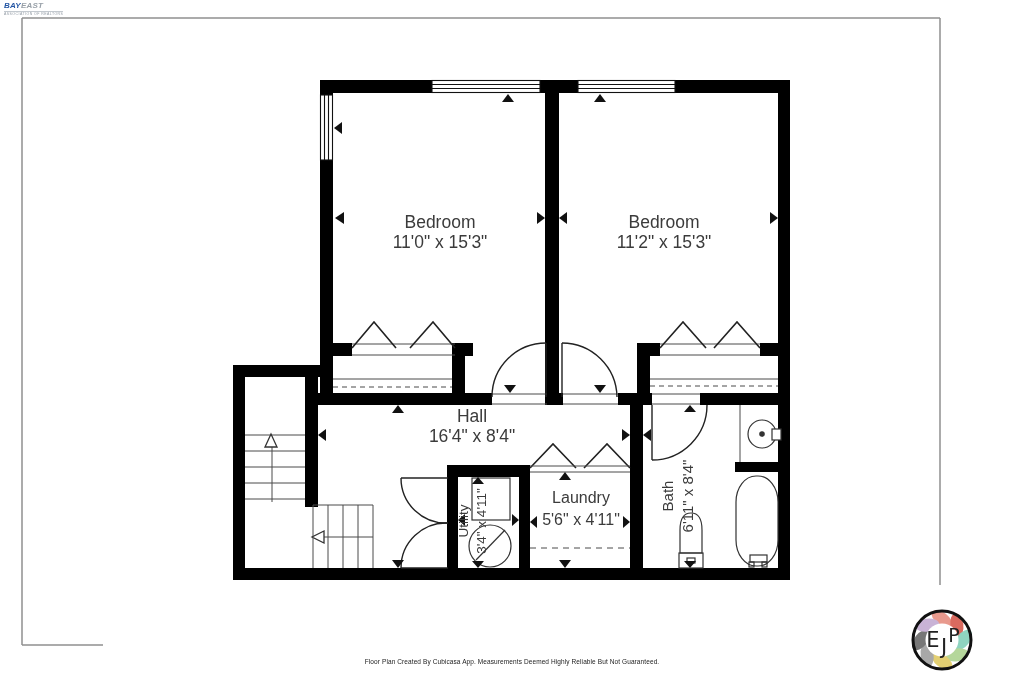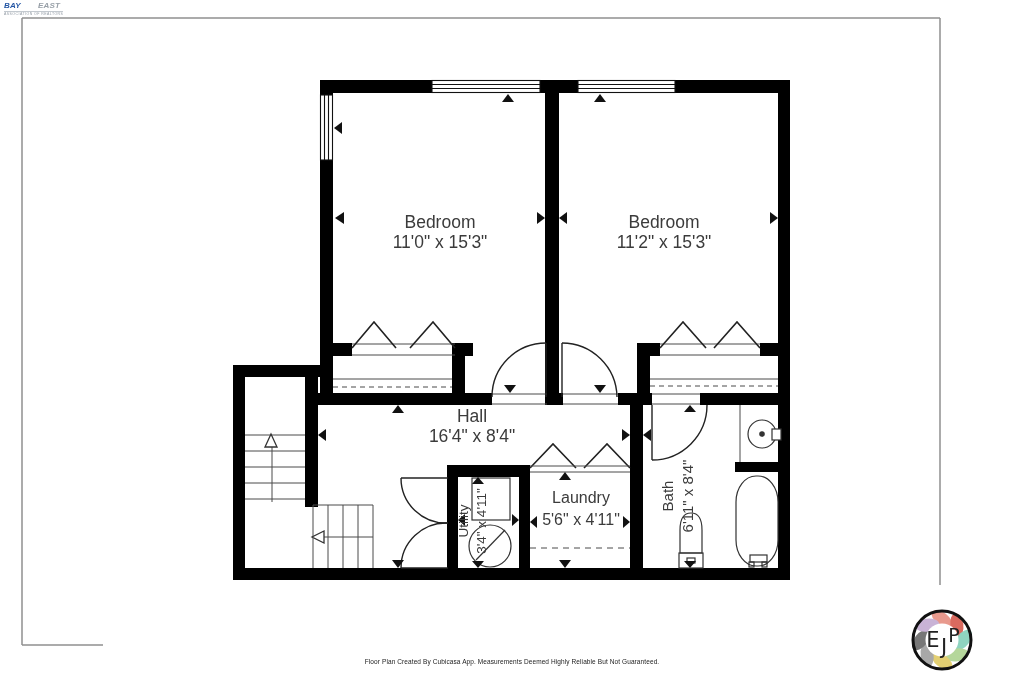--- a/index.html
+++ b/index.html
@@ -2,21 +2,21 @@
 <html><head>
 <meta charset="utf-8">
 <style>
   html,body{margin:0;padding:0;background:#fff;}
   #canvas{position:relative;width:1024px;height:683px;background:#fff;overflow:hidden;
           font-family:"Liberation Sans",sans-serif;}
   
   .bayeast{position:absolute;top:2px;left:4px;line-height:1;width:max-content;}
   .bayeast .row{font-style:italic;font-weight:bold;font-size:8px;letter-spacing:.2px;}
   .be-bay{color:#2456a4;}
-  .be-east{color:#98a0a8;margin-left:17px;}
+  .be-east{color:#98a0a8;}
   .be-tag{font-size:3.5px;color:#9099a3;border-top:1px solid #c3c9cf;margin-top:1px;
           padding-top:.5px;letter-spacing:.45px;}
   
   #plan{position:absolute;top:0;left:0;}
   svg text{fill:#3b3b3b;font-family:"Liberation Sans",sans-serif;}
   .t-lg{font-size:17.5px;}
   .t-md{font-size:16px;}
   .t-bath{font-size:15px;}
   .t-sm{font-size:13.5px;}
   

